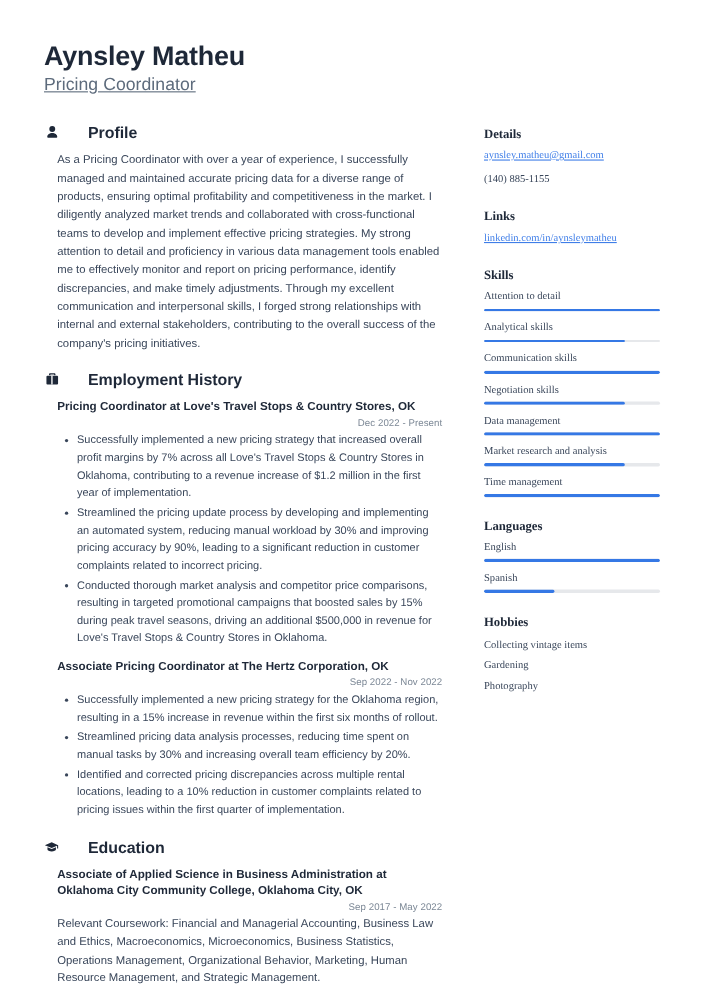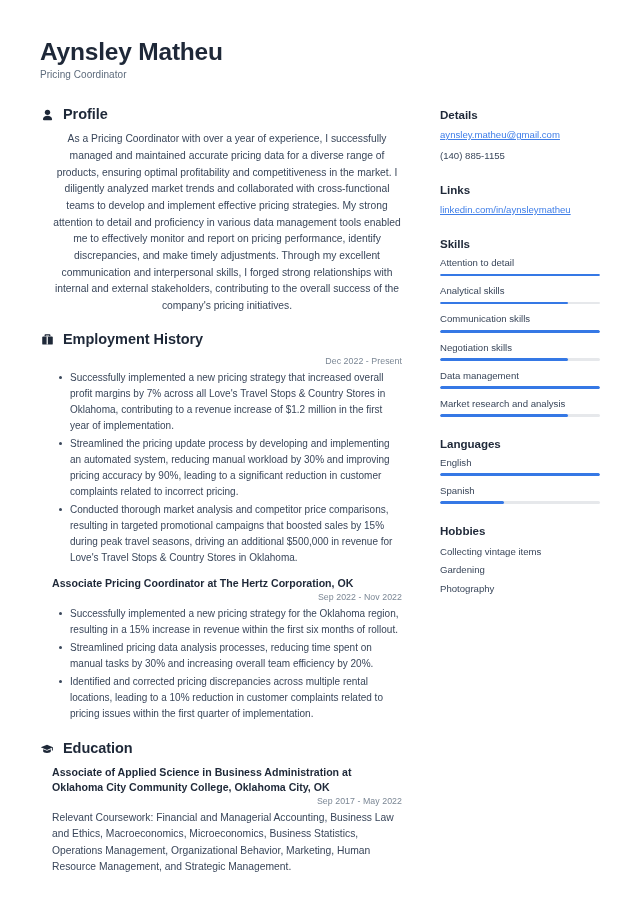--- a/index.html
+++ b/index.html
@@ -27,45 +27,47 @@
   .header { margin-bottom: 26px; }
   .full-name {
     font-size: 24.5px;
     font-weight: bold;
     letter-spacing: -0.2px;
     color: #1e2838;
     line-height: 1.15;
     margin: 0 0 3px 0;
   }
   .job-title {
-    font-size: 10px;
+    font-size: 16px;
     color: #5d6b7c;
     letter-spacing: 0.05px;
     margin: 0;
+    text-decoration: underline;
   }
 
   
   .columns {
     display: flex;
     align-items: flex-start;
   }
   .col-main { width: 362px; flex: 0 0 362px; }
   .col-side {
     width: 160px;
     flex: 0 0 160px;
     margin-left: 38px;
     padding-top: 2px;
+    font-family: Liberation Serif, serif;
   }
 
   
   .section { margin-bottom: 16px; }
   .section-head {
     display: flex;
-    align-items: flex-end;
-    gap: 9px;
+    align-items: flex-start;
+    gap: 26px;
     margin-bottom: 9px;
   }
   .section-icon {
     width: 14px;
     height: 14px;
     flex: 0 0 14px;
     display: flex;
     align-items: center;
     justify-content: center;
     color: #1e2838;
@@ -77,21 +79,21 @@
     color: #1e2838;
     letter-spacing: -0.05px;
   }
 
   
   .profile-text {
     font-size: 10.3px;
     line-height: 1.62;
     color: #39465a;
     margin: 0 0 0 12px;
-    text-align: center;
+    text-align: left;
   }
 
   .entry { margin: 0 0 10px 12px; }
   .entry:last-child { margin-bottom: 0; }
   .entry-title {
     font-size: 10.6px;
     font-weight: bold;
     color: #1e2838;
     line-height: 1.42;
     margin-bottom: 1px;
@@ -224,20 +226,21 @@
             <svg width="13" height="13" viewBox="0 0 16 16" fill="currentColor">
               <path d="M5.6 1.6h4.8c.7 0 1.2.5 1.2 1.2v1.1h-1.5V3.1h-4.2v0.8H4.4V2.8c0-.7.5-1.2 1.2-1.2z"></path>
               <rect x="1.5" y="4.3" width="13" height="9.9" rx="1.1"></rect>
               <rect x="6.9" y="4.3" width="1.5" height="9.9" fill="#ffffff"></rect>
             </svg>
           </span>
           <span class="section-title">Employment History</span>
         </div>
 
         <div class="entry">
+          <div class="entry-title">Pricing Coordinator at Love's Travel Stops &amp; Country Stores, OK</div>
           <div class="entry-date">Dec 2022 - Present</div>
           <ul class="bullets">
             <li>Successfully implemented a new pricing strategy that increased overall profit margins by 7% across all Love's Travel Stops &amp; Country Stores in Oklahoma, contributing to a revenue increase of $1.2 million in the first year of implementation.</li>
             <li>Streamlined the pricing update process by developing and implementing an automated system, reducing manual workload by 30% and improving pricing accuracy by 90%, leading to a significant reduction in customer complaints related to incorrect pricing.</li>
             <li>Conducted thorough market analysis and competitor price comparisons, resulting in targeted promotional campaigns that boosted sales by 15% during peak travel seasons, driving an additional $500,000 in revenue for Love's Travel Stops &amp; Country Stores in Oklahoma.</li>
           </ul>
         </div>
 
         <div class="entry">
           <div class="entry-title">Associate Pricing Coordinator at The Hertz Corporation, OK</div>
@@ -315,20 +318,26 @@
           <div class="meter-track">
             <div class="meter-fill" style="width: 100%; background: rgb(53, 120, 229);"></div>
           </div>
         </div>
         <div class="meter-item">
           <div class="meter-label">Market research and analysis</div>
           <div class="meter-track">
             <div class="meter-fill" style="width: 80%; background: rgb(53, 120, 229);"></div>
           </div>
         </div>
+        <div class="meter-item">
+          <div class="meter-label">Time management</div>
+          <div class="meter-track">
+            <div class="meter-fill" style="width: 100%; background: rgb(53, 120, 229);"></div>
+          </div>
+        </div>
       </div>
 
       <div class="side-block">
         <div class="side-title">Languages</div>
         <div class="meter-item">
           <div class="meter-label">English</div>
           <div class="meter-track">
             <div class="meter-fill" style="width: 100%; background: rgb(53, 120, 229);"></div>
           </div>
         </div>

